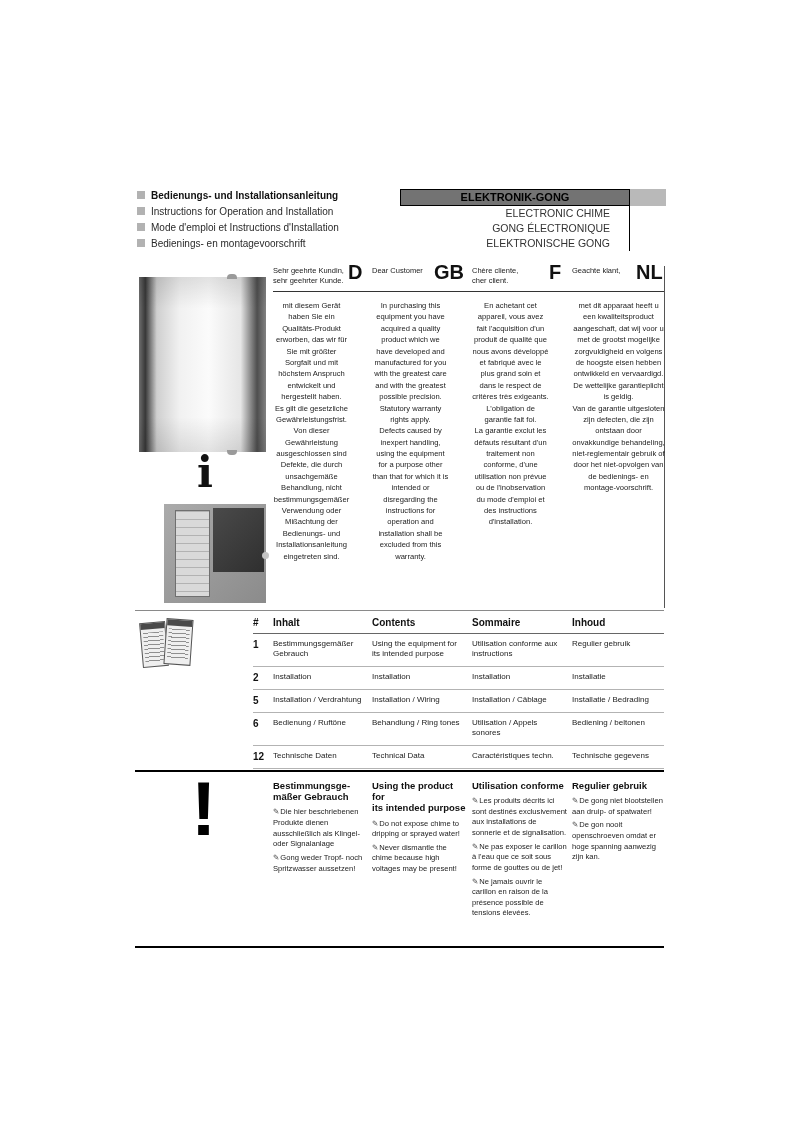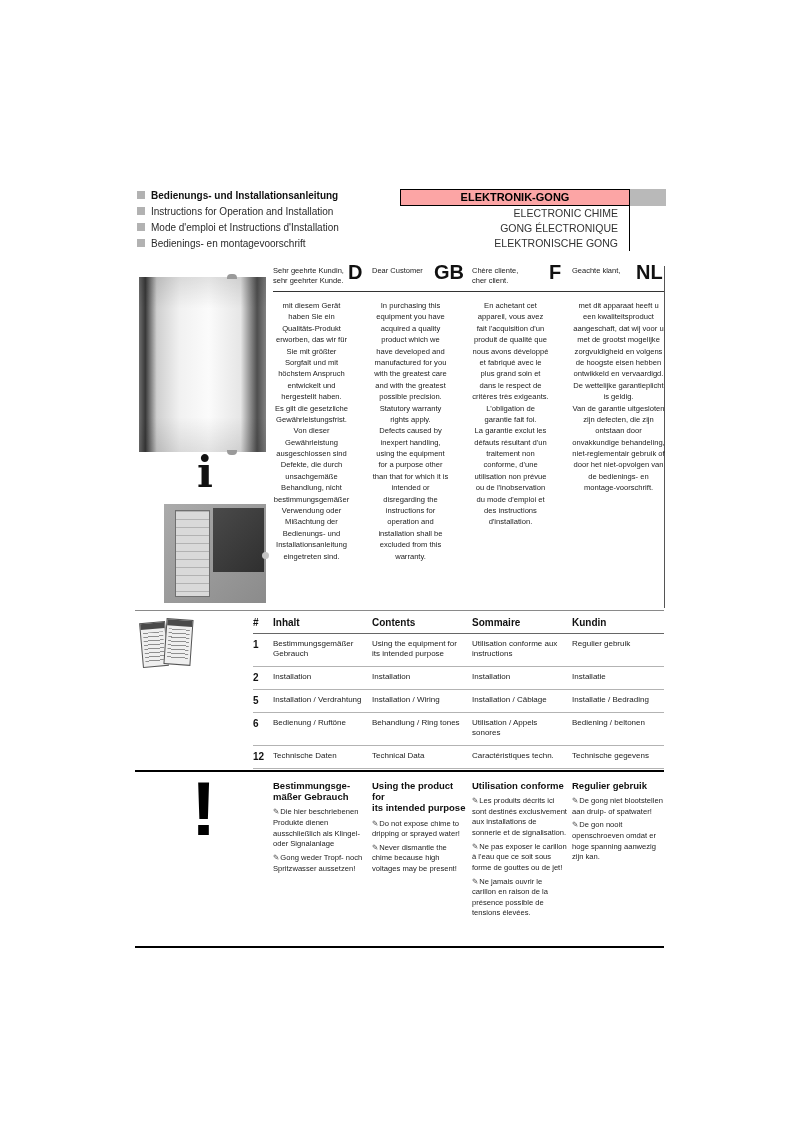--- a/index.html
+++ b/index.html
@@ -12,23 +12,23 @@
 
   
   .title-block { position:absolute; left:137px; top:187px; }
   .title-line { display:flex; align-items:center; height:16px; font-size:10px; color:#2a2a2a; }
   .title-line .sq { width:8px; height:8px; background:#b2b2b2; margin-right:6px; flex:0 0 auto; }
   .title-line.bold { font-weight:bold; color:#111; }
 
   
   .product-box { position:absolute; left:400px; top:189px; width:230px; }
   .product-main { border:1px solid #000; height:17px; line-height:15px; text-align:center;
-                  font-weight:bold; font-size:11px; color:#000; background:#fca5a5; }
+                  font-weight:bold; font-size:11px; color:#000; background:#737373; }
   .product-gray { position:absolute; left:230px; top:0; width:36px; height:17px; background:#b9b9b9; }
-  .product-sub { border-right:1px solid #000; text-align:right; padding-right:11px;
+  .product-sub { border-right:1px solid #000; text-align:right; padding-right:19px;
                  font-size:10.5px; height:15px; line-height:15px; color:#333; }
 
   
   .sal { position:absolute; top:266px; font-size:7.5px; line-height:1.3; white-space:pre-line; color:#222; }
   .sal-de { left:273px; width:72px; }
   .sal-en { left:372px; width:72px; }
   .sal-fr { left:472px; width:72px; }
   .sal-nl { left:572px; width:72px; }
   .lang { position:absolute; top:261px; font-size:20px; font-weight:bold; color:#111; }
   .lang-d  { left:348px; }
@@ -187,21 +187,21 @@
       <div class="lines"></div>
     </div>
   </div>
 
   <div class="contents-table">
     <div class="ct-row ct-head">
       <div>#</div>
       <div>Inhalt</div>
       <div>Contents</div>
       <div>Sommaire</div>
-      <div>Kundin</div>
+      <div>Inhoud</div>
     </div>
 
     <div class="ct-row ct-body-row">
       <div class="ct-num">1</div>
       <div class="ct-cell">Bestimmungsgemäßer Gebrauch</div>
       <div class="ct-cell">Using the equipment for its intended purpose</div>
       <div class="ct-cell">Utilisation conforme aux instructions</div>
       <div class="ct-cell">Regulier gebruik</div>
     </div>
     <div class="ct-row ct-body-row">

